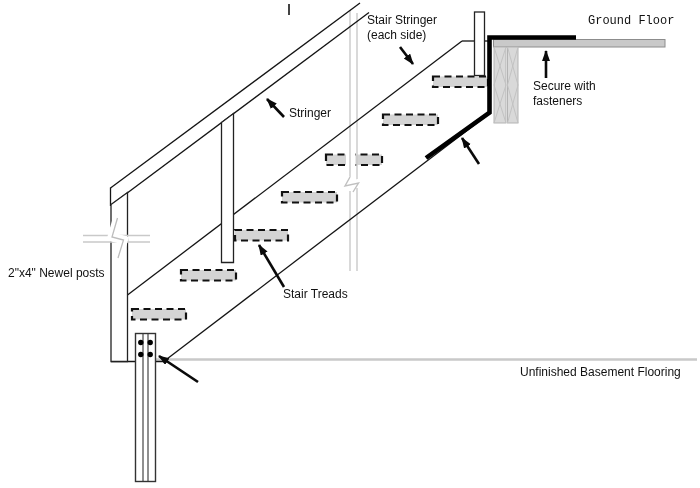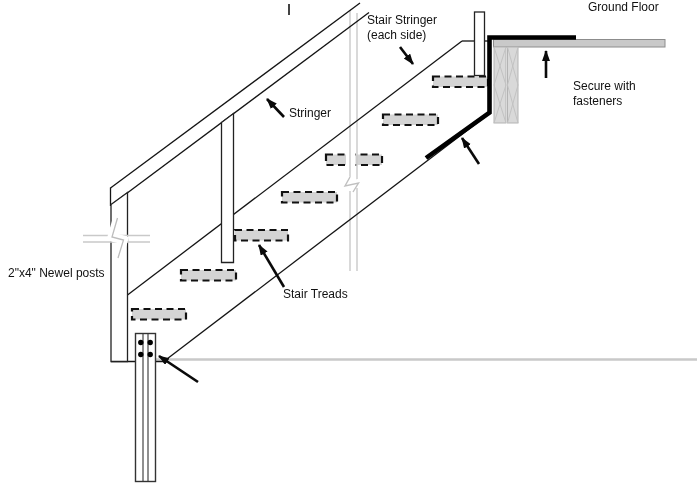--- a/index.html
+++ b/index.html
@@ -118,20 +118,21 @@
       <line x1="479" y1="164" x2="462" y2="138" marker-end="url(#ah)"></line>
       <line x1="284" y1="287" x2="259" y2="245" marker-end="url(#ah)"></line>
       <line x1="198" y1="382" x2="159" y2="356" marker-end="url(#ah)"></line>
     </g>
 
     <line x1="289" y1="4" x2="289" y2="15" stroke="#141414" stroke-width="1.6"></line>
   </svg>
 
   <div class="lbl" style="left:367px; top:13px;">Stair Stringer
 (each side)</div>
-  <div class="lbl" style="left:588px; top:0;">Ground Floor</div>
+  <div class="lbl" style="left:588px; top:14px;font-family:Liberation Mono, monospace;">Ground Floor</div>
   <div class="lbl" style="left:289px; top:106px;">Stringer</div>
-  <div class="lbl" style="left:533px; top:79px;margin-left:40px;">Secure with
+  <div class="lbl" style="left:533px; top:79px;">Secure with
 fasteners</div>
   <div class="lbl" style="left:8px;   top:266px;">2"x4" Newel posts</div>
   <div class="lbl" style="left:283px; top:287px;">Stair Treads</div>
+  <div class="lbl" style="left:520px; top:365px;">Unfinished Basement Flooring</div>
 
 </div>
 
 </body></html>

